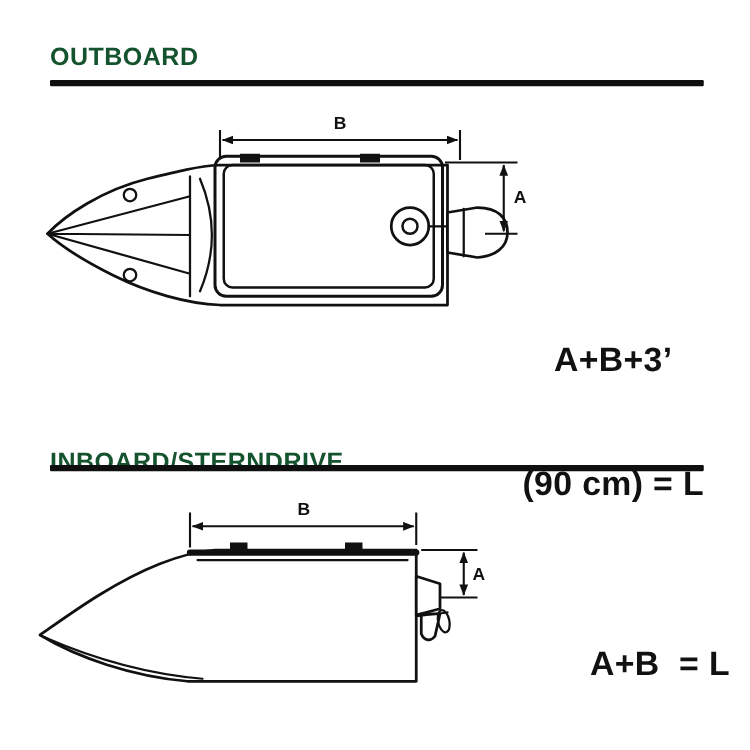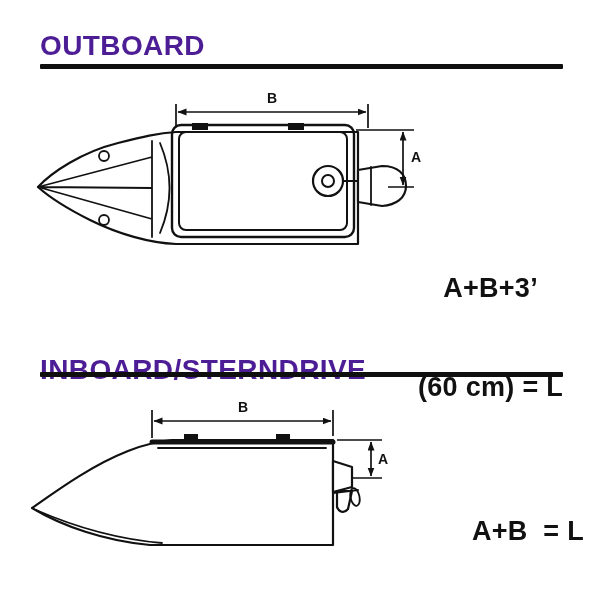--- a/index.html
+++ b/index.html
@@ -12,24 +12,24 @@
   .page {
     position: relative;
     width: 600px;
     height: 600px;
     background: #ffffff;
     overflow: hidden;
   }
   .section-title {
     position: absolute;
     left: 40px;
-    font-size: 28px;
+    font-size: 20px;
     font-weight: 800;
     letter-spacing: 0.4px;
-    color: #4c1d95;
+    color: #14532d;
     line-height: 32px;
   }
   #outboard-title { top: 30px; }
   #inboard-title  { top: 354px; }
   .rule {
     position: absolute;
     left: 40px;
     width: 523px;
     height: 5px;
     background: #0f0f0f;
@@ -99,21 +99,21 @@
 
     <g stroke="#111111" stroke-width="1.7" fill="none">
       <path d="M356 130 L414 130 M388 187 L414 187"></path>
       <line x1="403" y1="132" x2="403" y2="185" marker-start="url(#ah-o)" marker-end="url(#ah-o)"></line>
     </g>
     <text x="411" y="162">A</text>
   </svg>
 
   <div class="formula" id="outboard-formula">
     <div>A+B+3’</div>
-    <div>(60 cm) = L</div>
+    <div>(90 cm) = L</div>
   </div>
 
   <h2 class="section-title" id="inboard-title">INBOARD/STERNDRIVE</h2>
   <div class="rule" id="rule-inboard"></div>
 
   <svg class="diagram" viewBox="0 0 600 600" aria-hidden="true">
     <defs>
       <marker id="ah-i" markerWidth="10" markerHeight="8" refX="8.5" refY="3.5" orient="auto-start-reverse" markerUnits="userSpaceOnUse">
         <path d="M0,0 L9,3.5 L0,7 Z" fill="#111111"></path>
       </marker>

